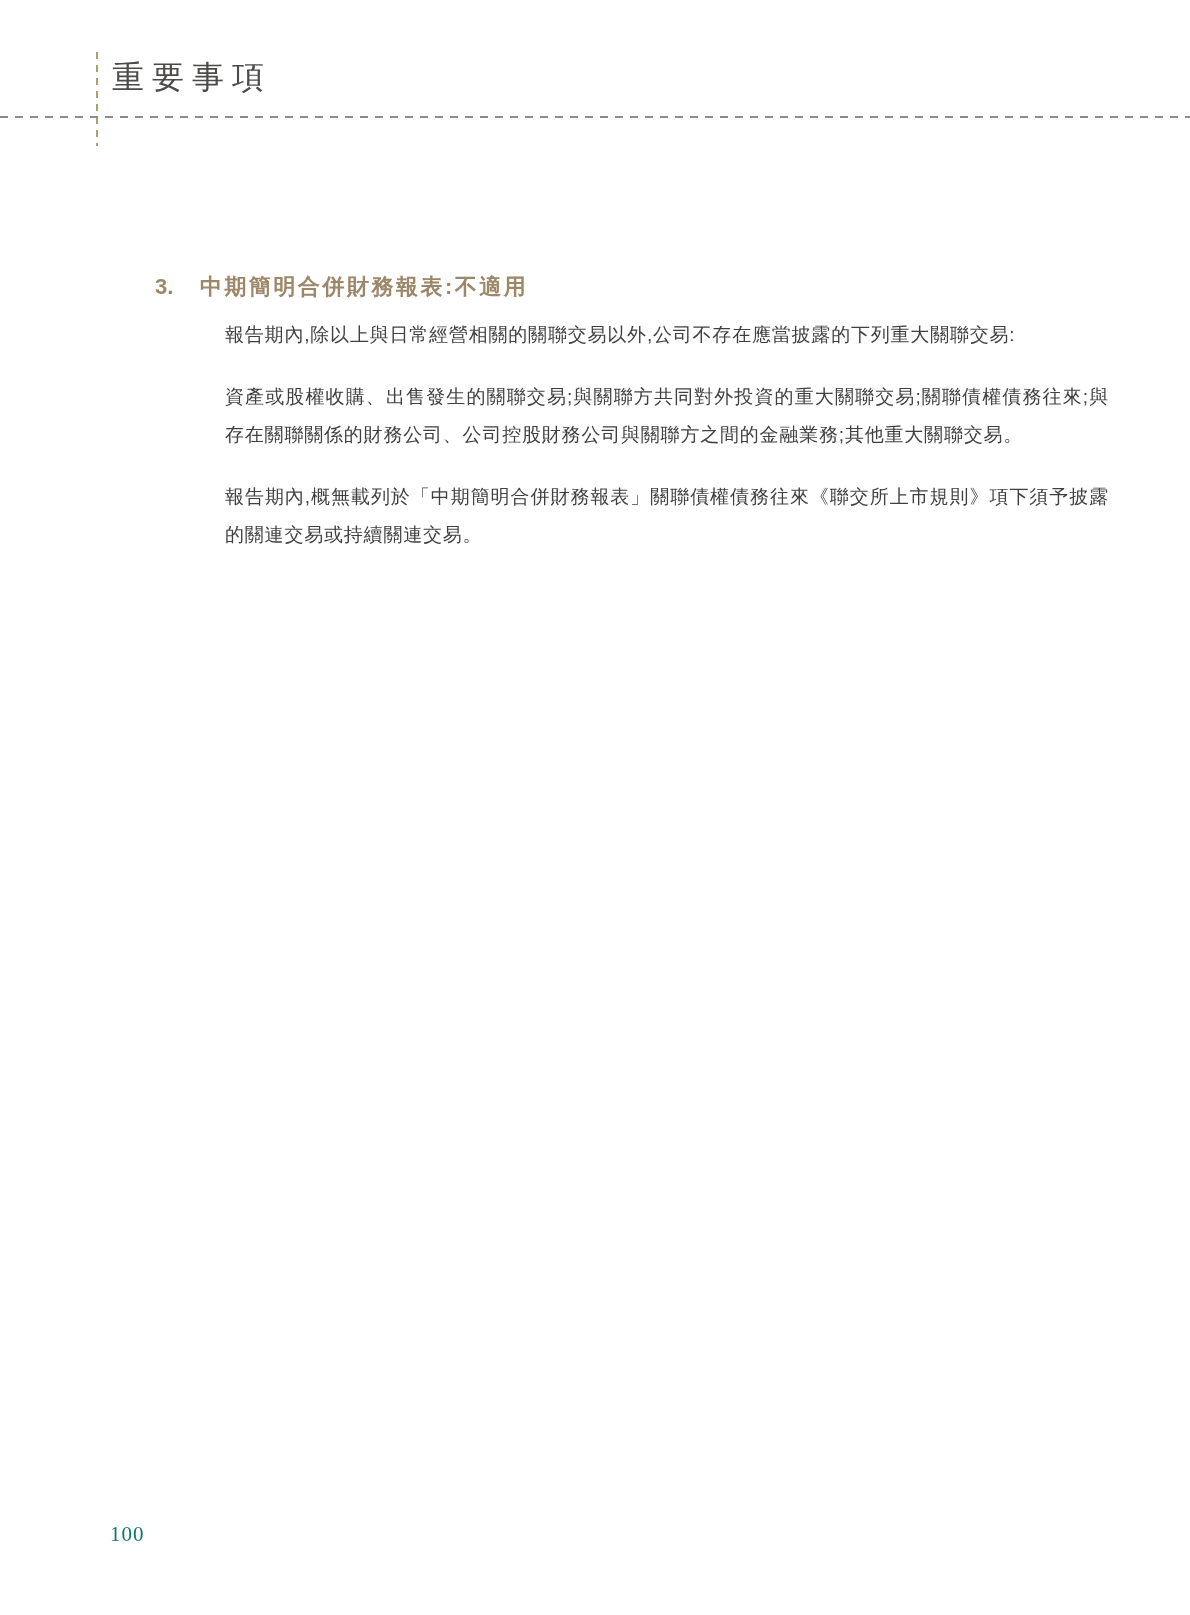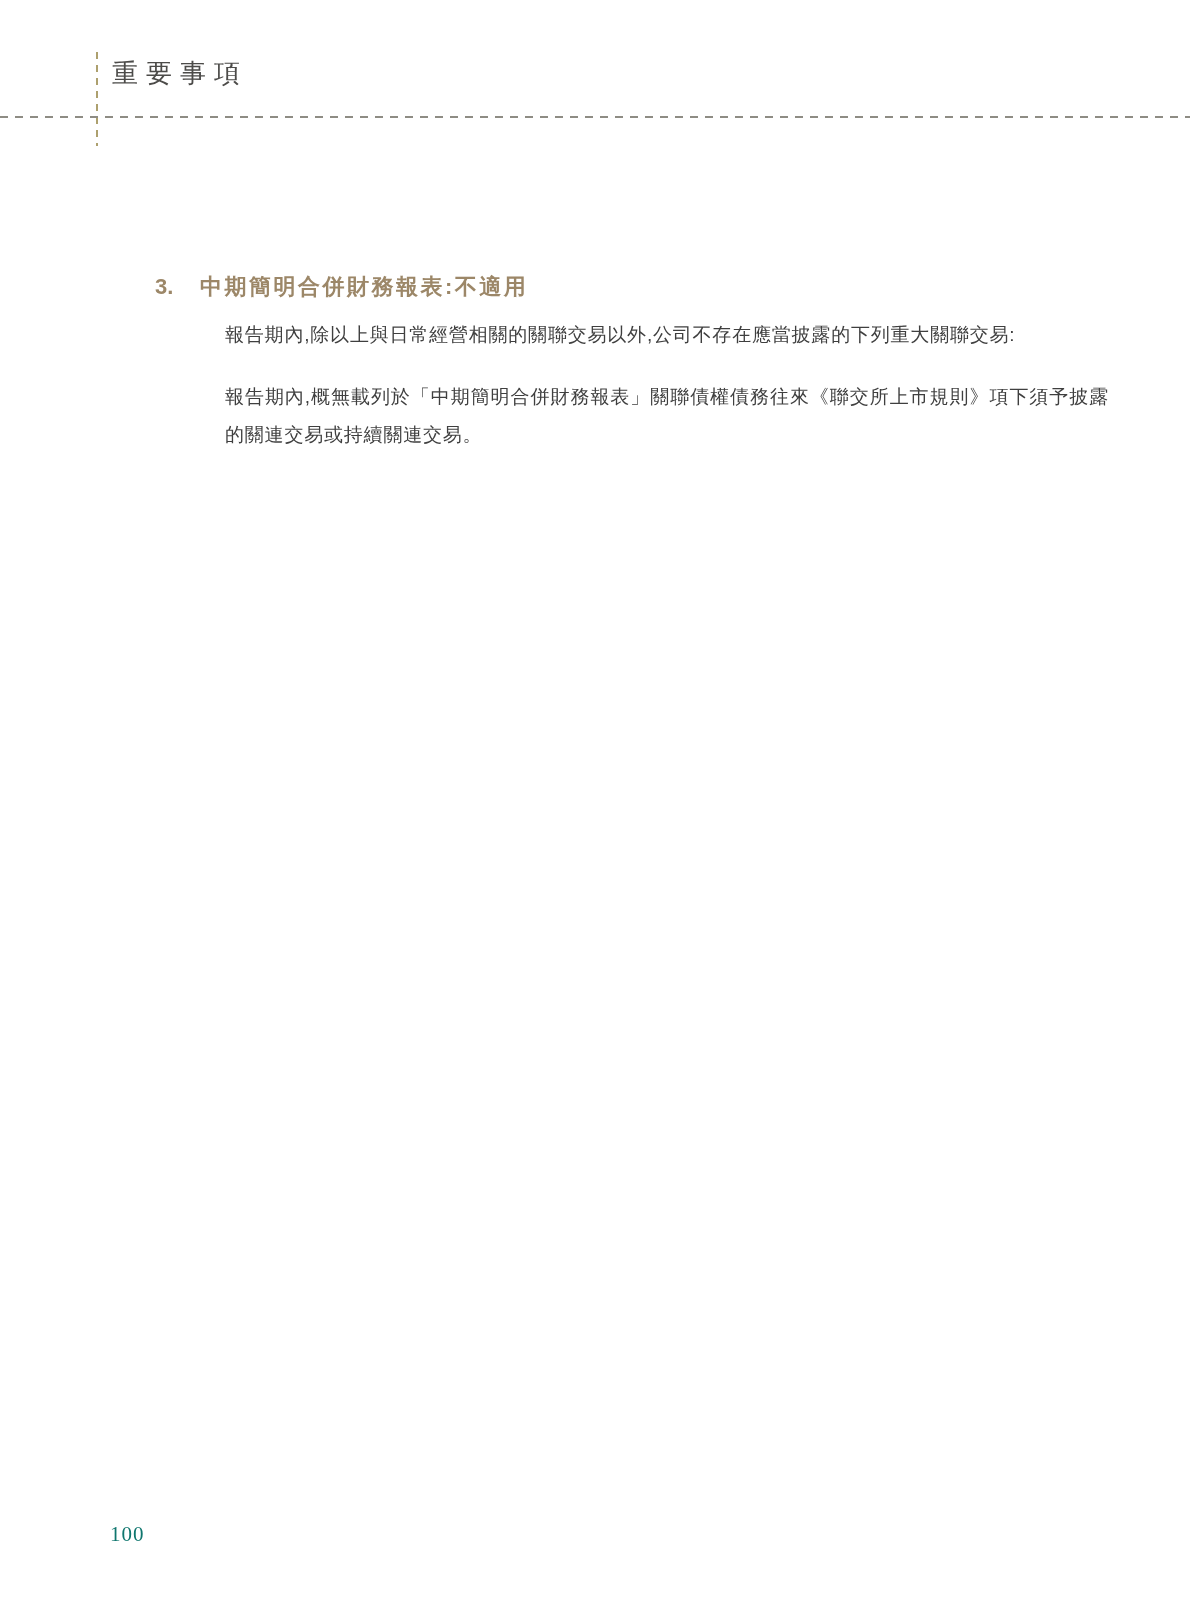--- a/index.html
+++ b/index.html
@@ -15,21 +15,21 @@
     overflow: hidden;
     font-family: "Liberation Sans", sans-serif;
   }
 
   
   .running-header-title {
     position: absolute;
     left: 112px;
     top: 56px;
     font-family: "Liberation Serif", "DejaVu Serif", serif;
-    font-size: 26px;
+    font-size: 32px;
     font-weight: 500;
     letter-spacing: 8px;
     color: #4c4b49;
     white-space: nowrap;
   }
   .v-rule {
     position: absolute;
     left: 96px;
     top: 52px;
     width: 2px;
@@ -103,18 +103,19 @@
   <div class="running-header-title">重要事項</div>
   <div class="h-rule"></div>
 
   <div class="section-heading">
     <span class="section-number">3.</span>
     <span class="section-title">中期簡明合併財務報表:不適用</span>
   </div>
 
   <div class="body-copy">
     <p>報告期內,除以上與日常經營相關的關聯交易以外,公司不存在應當披露的下列重大關聯交易:</p>
+    <p>資產或股權收購、出售發生的關聯交易;與關聯方共同對外投資的重大關聯交易;關聯債權債務往來;與存在關聯關係的財務公司、公司控股財務公司與關聯方之間的金融業務;其他重大關聯交易。</p>
     <p>報告期內,概無載列於「中期簡明合併財務報表」關聯債權債務往來《聯交所上市規則》項下須予披露的關連交易或持續關連交易。</p>
   </div>
 
   <div class="page-number">100</div>
 
 </div>
 
 </body></html>

